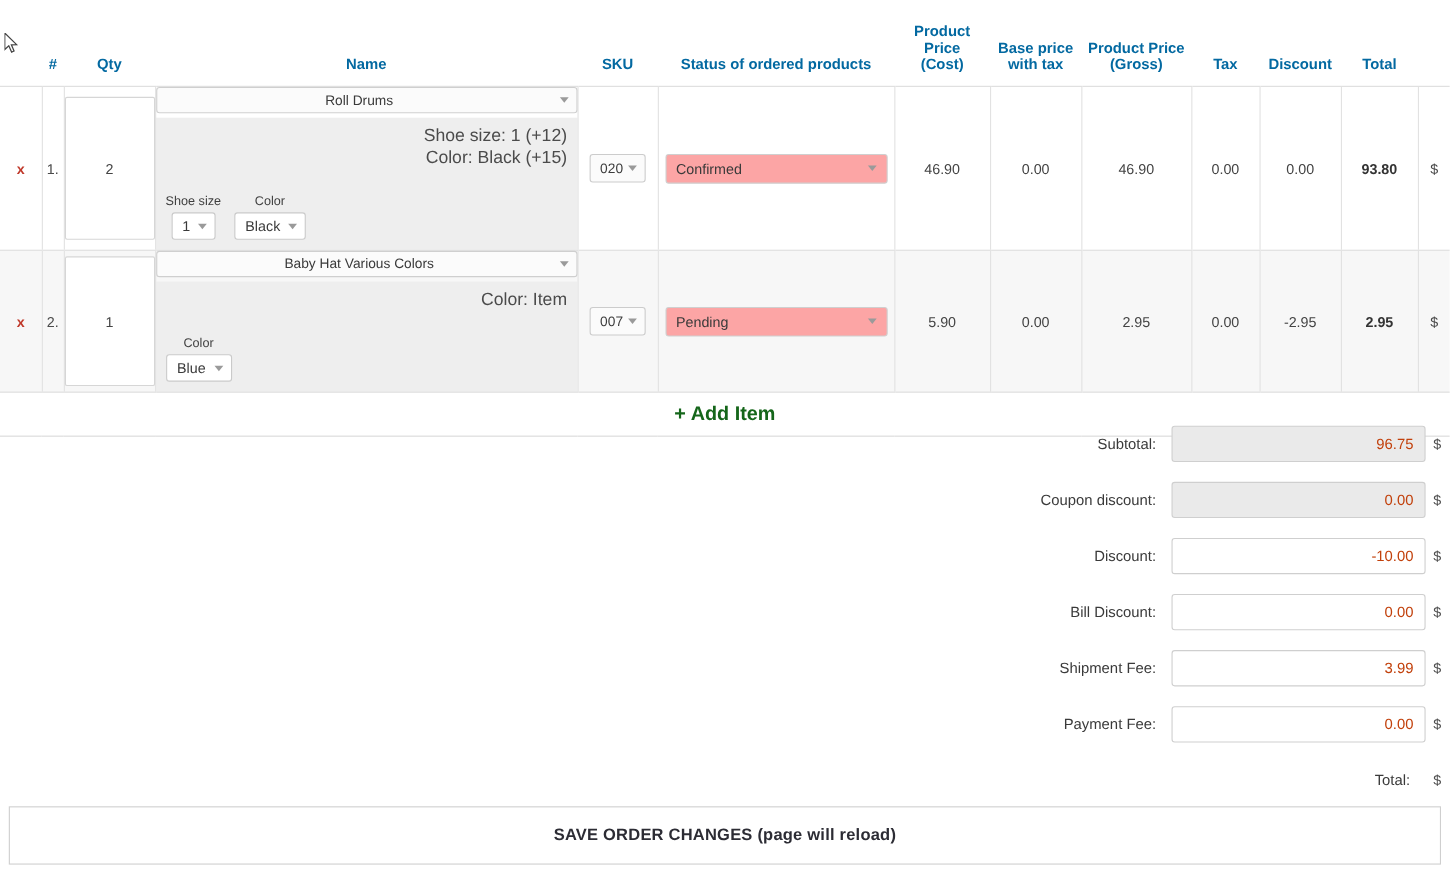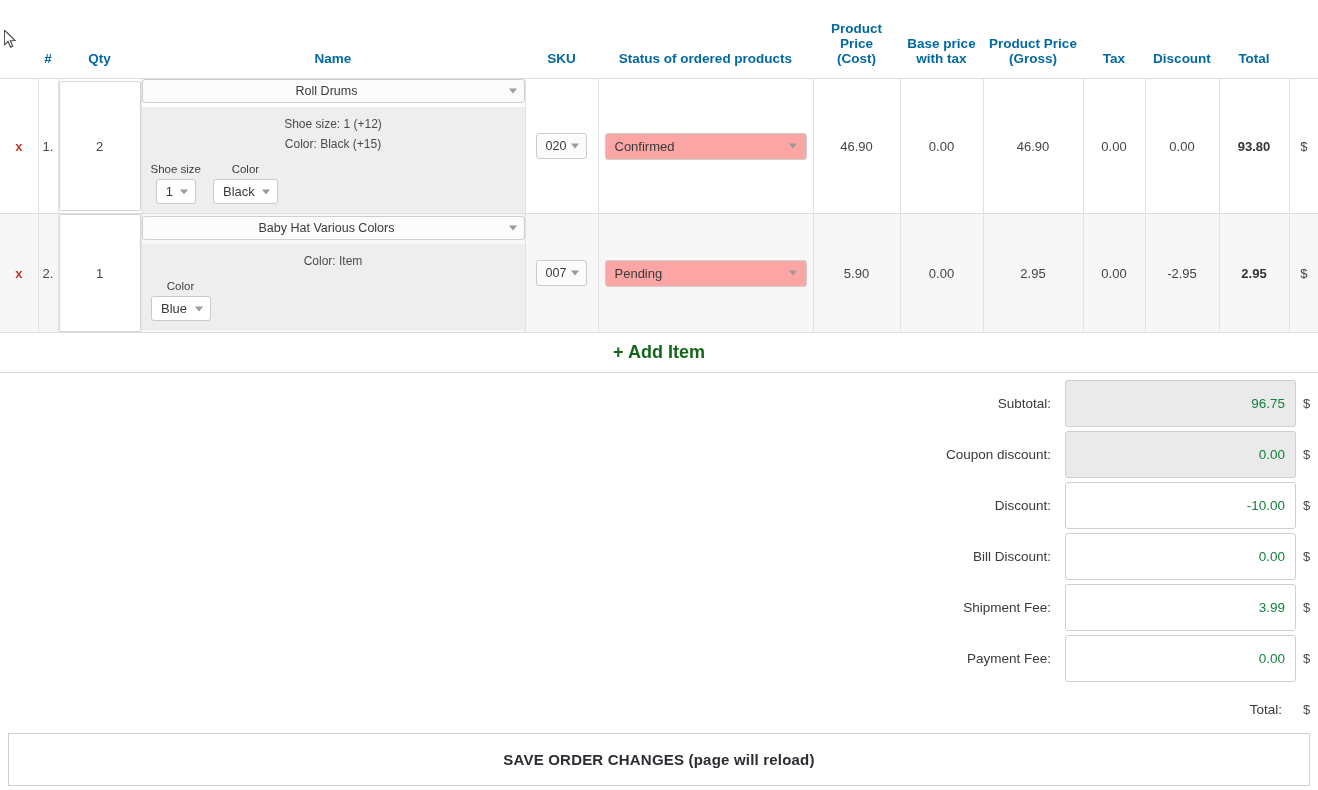--- a/index.html
+++ b/index.html
@@ -111,22 +111,22 @@
     border-left: 4px solid transparent;
     border-right: 4px solid transparent;
     border-top: 5px solid #9a9a9a;
     pointer-events: none;
   }
   .attr-box {
     background: #eeeeee;
     padding: 7px 9px 9px 9px;
     margin-top: 4px;
   }
-  .attr-line { font-size: 12px; color: #4b4b4b; line-height: 20px; }
-  .attr-fields { display: flex; gap: 12px; margin-top: 9px; }
+  .attr-line { font-size: 16px; color: #4b4b4b; line-height: 20px; text-align: right; }
+  .attr-fields { display: flex; gap: 12px; margin-top: 23px; }
   .attr-field-label { font-size: 11.5px; color: #3f3f3f; margin-bottom: 4px; }
   .mini-select {
     height: 25px;
     border: 1px solid #cacaca;
     border-radius: 3px;
     background: #ffffff;
     font-size: 13px;
     color: #3a3a3a;
     padding: 0 22px 0 9px;
     line-height: 23px;
@@ -205,26 +205,26 @@
   }
   .total-label {
     font-size: 13.5px;
     color: #3a3a3a;
     text-align: right;
     width: 200px;
     padding-right: 14px;
   }
   .total-input {
     width: 231px;
-    height: 47px;
+    height: 33px;
     border: 1px solid #cfcfcf;
     border-radius: 3px;
     background: #ffffff;
     font-size: 13.5px;
-    color: #15803d;
+    color: #c2410c;
     text-align: right;
     padding: 0 10px;
     font-family: "Liberation Sans", sans-serif;
   }
   .total-input.readonly { background: #eaeaea; border-color: #cfcfcf; }
   .total-cur { font-size: 13px; color: #4a4a4a; padding-left: 7px; width: 22px; }
 
   
   .save-bar {
     position: absolute;

